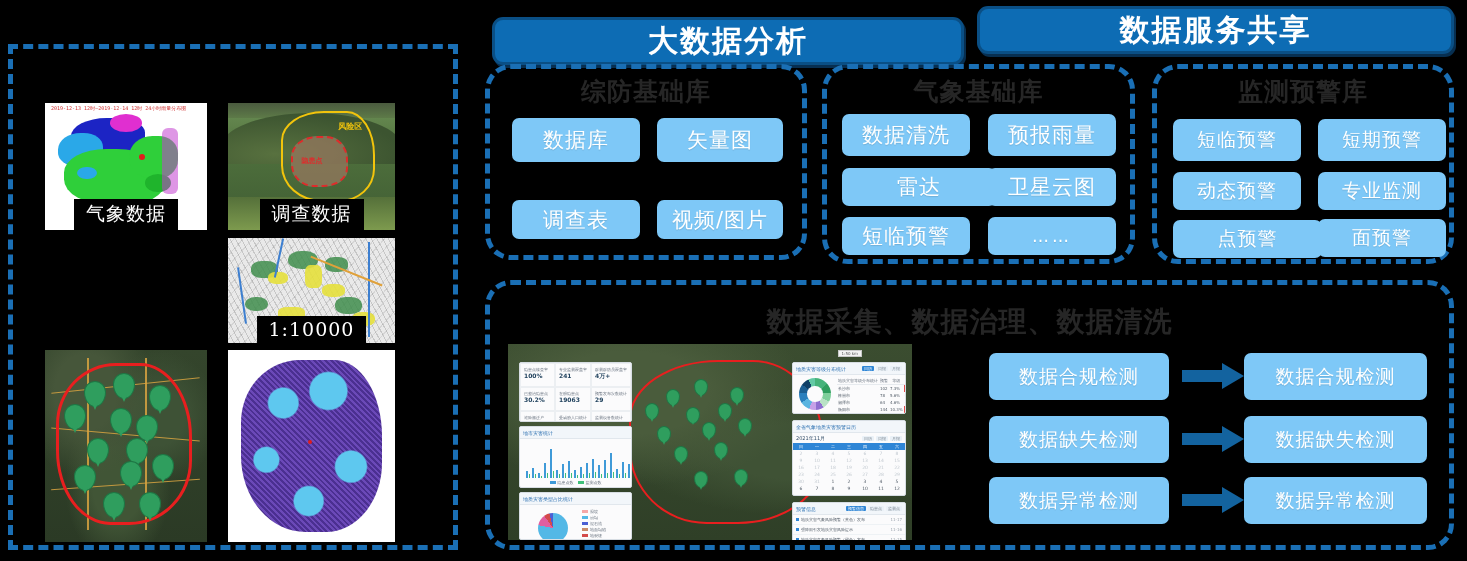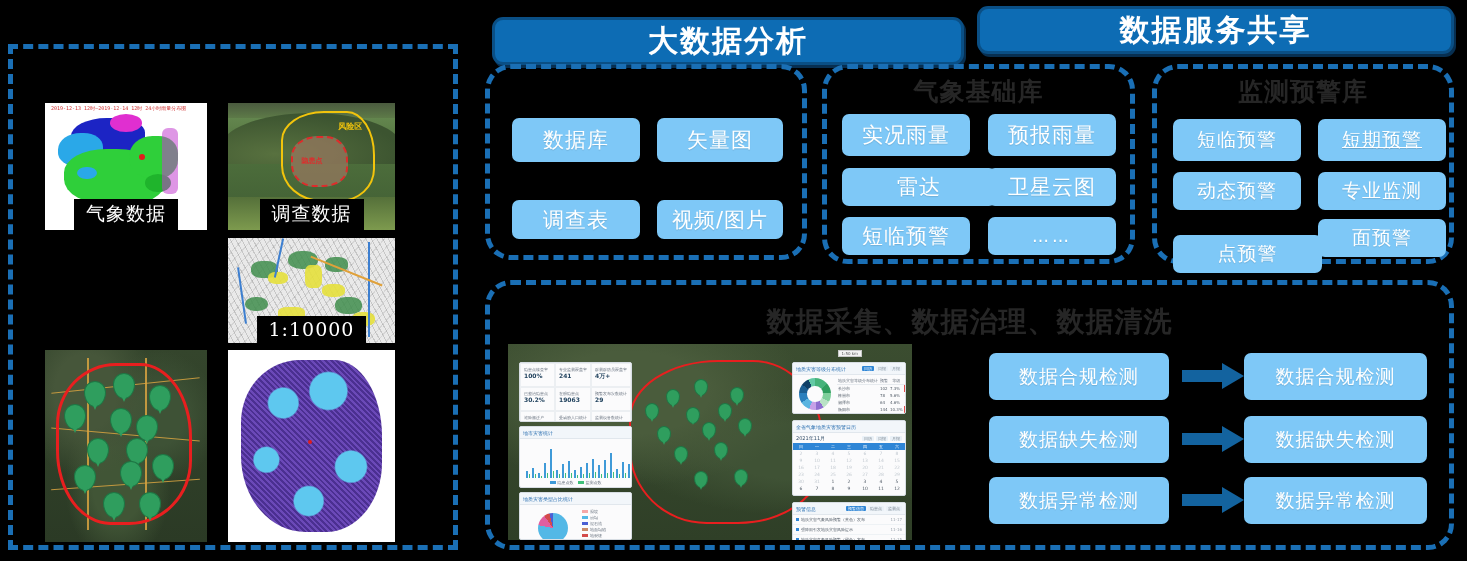--- a/index.html
+++ b/index.html
@@ -386,44 +386,45 @@
       <div class="dens-shape"></div>
       <div class="dens-dot" style="left:48%;top:47%;"></div>
     </div>
   </div>
 
   <div class="header-bar" style="left:492px; top:6px; width:472px; height:48px;margin-top:11px;">大数据分析</div>
 
   <div class="header-bar" style="left:977px; top:6px; width:477px; height:48px;">数据服务共享</div>
 
   <div class="dashed-panel" style="left:485px; top:64px; width:322px; height:196px;"></div>
+  <div class="panel-title" style="left:485px; width:322px; top:75px; font-size:25px;">综防基础库</div>
 
   <div class="pill" style="left:512px; top:118px; width:128px; height:44px;">数据库</div>
   <div class="pill" style="left:657px; top:118px; width:126px; height:44px;">矢量图</div>
   <div class="pill" style="left:512px; top:200px; width:128px; height:39px;">调查表</div>
   <div class="pill" style="left:657px; top:200px; width:126px; height:39px;">视频/图片</div>
 
   <div class="dashed-panel" style="left:822px; top:64px; width:313px; height:200px;"></div>
   <div class="panel-title" style="left:822px; width:313px; top:75px; font-size:25px;">气象基础库</div>
 
-  <div class="pill" style="left:842px; top:114px; width:128px; height:42px;">实况雨量</div>
+  <div class="pill" style="left:842px; top:114px; width:128px; height:42px;">数据清洗</div>
   <div class="pill" style="left:988px; top:114px; width:128px; height:42px;">预报雨量</div>
   <div class="pill" style="left:842px; top:168px; width:154px; height:38px;">雷达</div>
   <div class="pill" style="left:988px; top:168px; width:128px; height:38px;">卫星云图</div>
   <div class="pill" style="left:842px; top:217px; width:128px; height:38px;">短临预警</div>
   <div class="pill dots" style="left:988px; top:217px; width:128px; height:38px;">……</div>
 
   <div class="dashed-panel" style="left:1152px; top:64px; width:302px; height:200px;"></div>
   <div class="panel-title" style="left:1152px; width:302px; top:75px; font-size:25px;">监测预警库</div>
 
   <div class="pill small" style="left:1173px; top:119px; width:128px; height:42px;">短临预警</div>
-  <div class="pill small" style="left:1318px; top:119px; width:128px; height:42px;text-decoration:underline;">短期预警</div>
+  <div class="pill small" style="left:1318px; top:119px; width:128px; height:42px;">短期预警</div>
   <div class="pill small" style="left:1173px; top:172px; width:128px; height:38px;">动态预警</div>
   <div class="pill small" style="left:1318px; top:172px; width:128px; height:38px;">专业监测</div>
-  <div class="pill small" style="left:1173px; top:235px; width:149px; height:38px;">点预警</div>
+  <div class="pill small" style="left:1173px; top:220px; width:149px; height:38px;">点预警</div>
   <div class="pill small" style="left:1318px; top:219px; width:128px; height:38px;">面预警</div>
 
   <div class="dashed-panel" style="left:485px; top:280px; width:969px; height:270px;"></div>
   <div class="panel-title" style="left:485px; width:969px; top:303px; font-size:28px;">数据采集、数据治理、数据清洗</div>
 
   <div class="dashboard" style="left:508px; top:344px; width:404px; height:196px;">
     <div class="db-map"></div>
     <div class="db-boundary"></div>
 
     <div class="db-pin" style="left:39%;top:23%;"></div>

